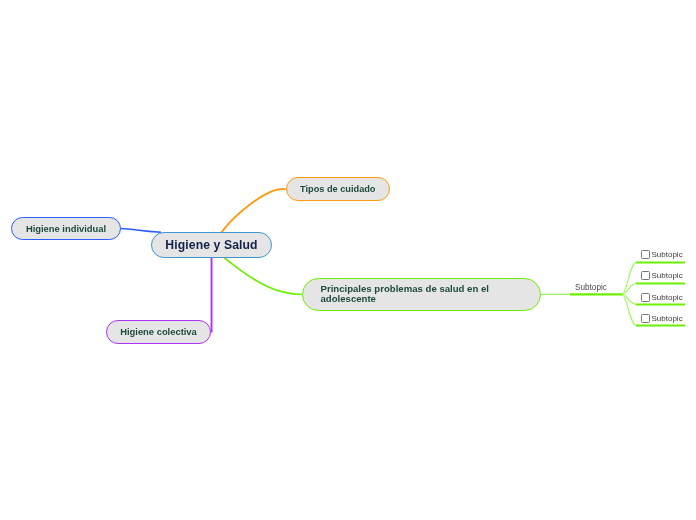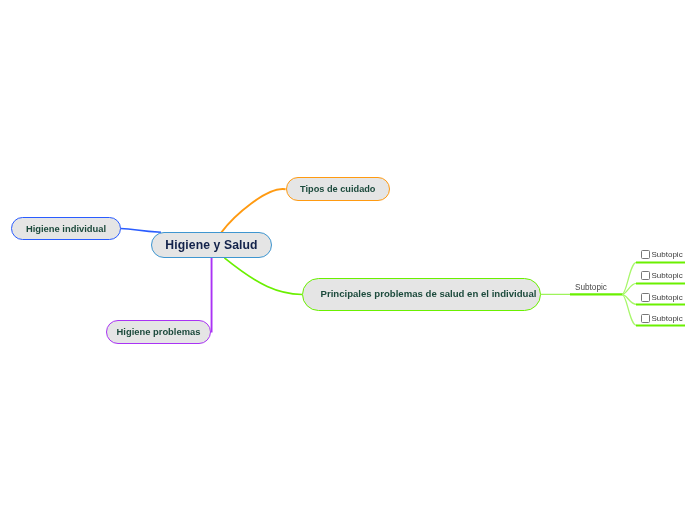--- a/index.html
+++ b/index.html
@@ -80,25 +80,25 @@
 
   <div class="node" id="n-indiv">
     <span>Higiene individual</span>
   </div>
 
   <div class="node" id="n-tipos">
     <span>Tipos de cuidado</span>
   </div>
 
   <div class="node" id="n-princ">
-    <span>Principales problemas de salud en el individual</span>
+    <span>Principales problemas de salud en el adolescente</span>
   </div>
 
   <div class="node" id="n-colect">
-    <span>Higiene problemas</span>
+    <span>Higiene colectiva</span>
   </div>
 
   <div id="lbl-sub">Subtopic</div>
 
   <div class="leaf" style="top:248.2px">
     <span class="cb"></span>
     <span class="lt">Subtopic</span>
   </div>
   <div class="leaf" style="top:269.4px">
     <span class="cb"></span>

